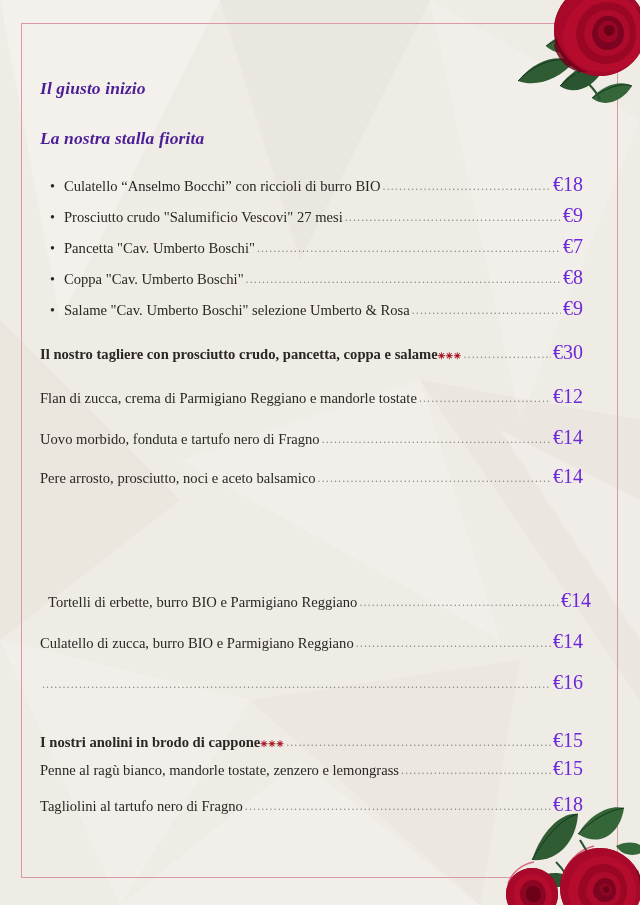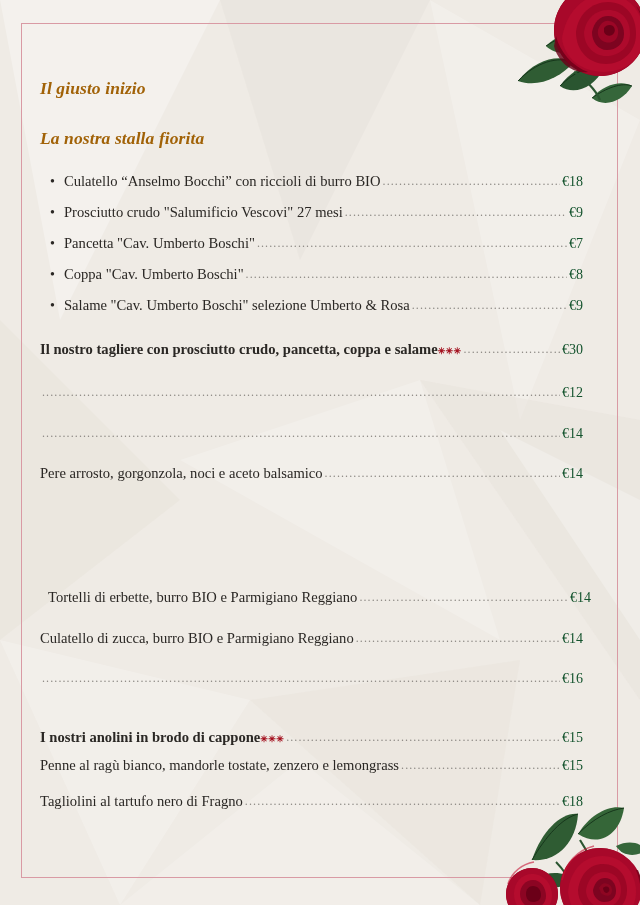--- a/index.html
+++ b/index.html
@@ -46,21 +46,21 @@
     left: 0;
     top: 0;
     width: 640px;
     height: 905px;
     z-index: 3;
   }
 
   .section-title {
     position: absolute;
     left: 40px;
-    color: #a16207;
+    color: #4c1d95;
     font-weight: bold;
     font-style: italic;
     font-size: 17.5px;
     letter-spacing: 0.1px;
     white-space: nowrap;
   }
 
   .menu-row {
     position: absolute;
     left: 40px;
@@ -109,22 +109,22 @@
     position: relative;
     top: -1px;
   }
   .leader::after {
     content: "............................................................................................................................................................";
   }
 
   .price {
     flex: 0 0 auto;
     text-align: right;
-    color: #14532d;
-    font-size: 14px;
+    color: #6d28d9;
+    font-size: 20px;
   }
 
   .rose-tr {
     position: absolute;
     right: -8px;
     top: -14px;
     width: 160px;
     height: 150px;
     z-index: 4;
     pointer-events: none;
@@ -201,31 +201,33 @@
     </div>
 
     <div class="menu-row" style="top:341px;">
       <span class="dish strong">Il nostro tagliere con prosciutto crudo, pancetta, coppa e salame</span>
       <span class="stars">✳✳✳</span>
       <span class="leader"></span>
       <span class="price">€30</span>
     </div>
 
     <div class="menu-row" style="top:385px;">
+      <span class="dish">Flan di zucca, crema di Parmigiano Reggiano e mandorle tostate</span>
       <span class="leader"></span>
       <span class="price">€12</span>
     </div>
 
     <div class="menu-row" style="top:426px;">
+      <span class="dish">Uovo morbido, fonduta e tartufo nero di Fragno</span>
       <span class="leader"></span>
       <span class="price">€14</span>
     </div>
 
     <div class="menu-row" style="top:465px;">
-      <span class="dish">Pere arrosto, gorgonzola, noci e aceto balsamico</span>
+      <span class="dish">Pere arrosto, prosciutto, noci e aceto balsamico</span>
       <span class="leader"></span>
       <span class="price">€14</span>
     </div>
 
 
     <div class="menu-row" style="top:589px;margin-left:8px;">
       <span class="dish">Tortelli di erbette, burro BIO e Parmigiano Reggiano</span>
       <span class="leader"></span>
       <span class="price">€14</span>
     </div>

